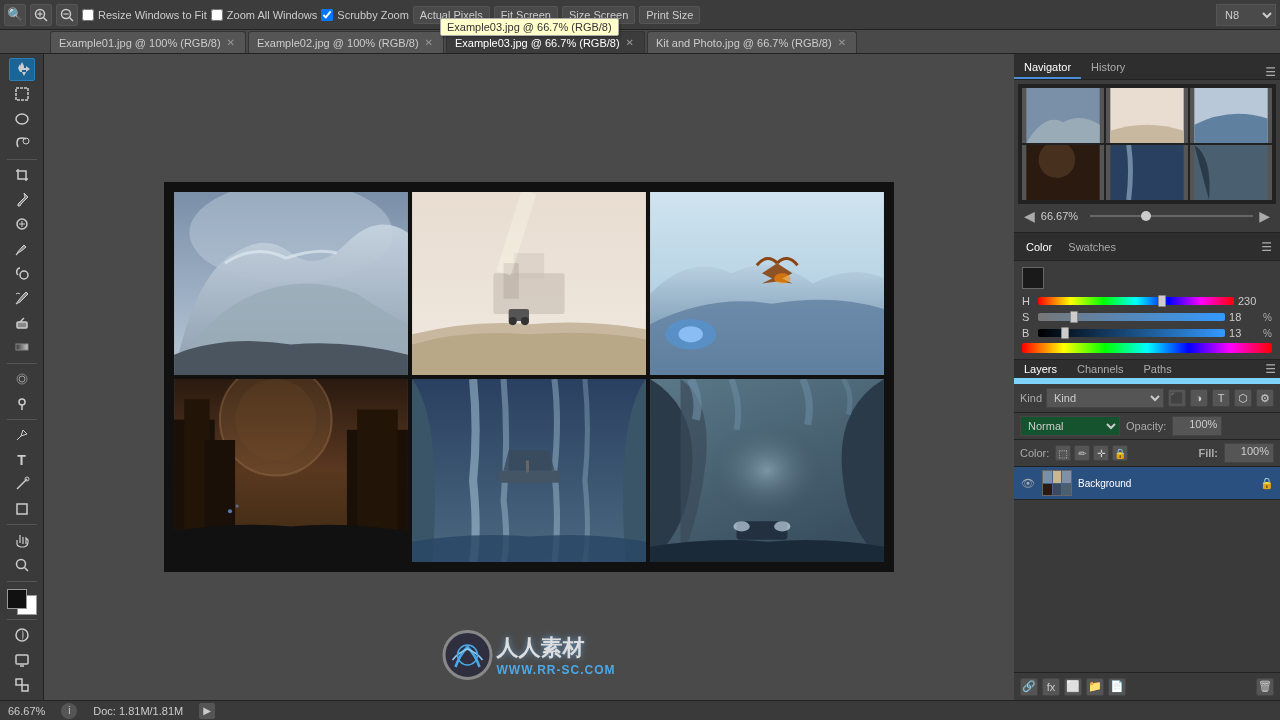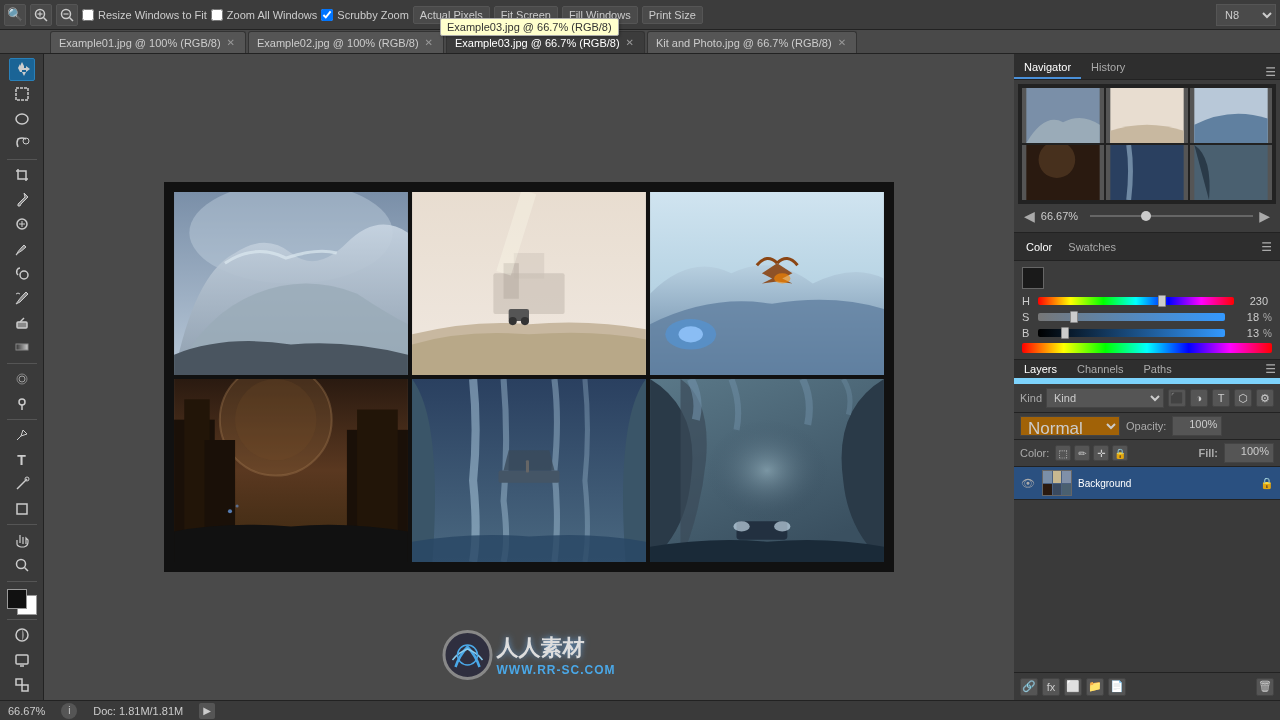--- a/index.html
+++ b/index.html
@@ -395,21 +395,21 @@
       border-radius: 1px;
       border: 1px solid #888;
     }
     .color-slider-h { background: linear-gradient(to right, #ff0000, #ffff00, #00ff00, #00ffff, #0000ff, #ff00ff, #ff0000); }
     .color-slider-s { background: linear-gradient(to right, #777, #3399ff); }
     .color-slider-b { background: linear-gradient(to right, #000, #3399ff); }
     .color-value {
       width: 30px;
       font-size: 11px;
       color: #ccc;
-      text-align: right;
+      text-align: left;
     }
     .color-pct { font-size: 10px; color: #aaa; }
     .color-spectrum {
       width: 100%;
       height: 10px;
       background: linear-gradient(to right, #f00, #ff0, #0f0, #0ff, #00f, #f0f, #f00);
       margin-top: 4px;
       border-radius: 2px;
     }
     .layers-panel-tabs {
@@ -454,24 +454,24 @@
       color: #ccc;
     }
     .blend-row {
       display: flex;
       align-items: center;
       gap: 6px;
       padding: 3px 6px;
       border-bottom: 1px solid #222;
     }
     .blend-select {
-      background: #a16207;
+      background: #14532d;
       border: 1px solid #444;
       color: #ccc;
-      font-size: 17px;
+      font-size: 11px;
       padding: 1px 3px;
       height: 20px;
       width: 100px;
     }
     .opacity-label { font-size: 11px; color: #aaa; }
     .opacity-value-box {
       background: #555;
       border: 1px solid #444;
       color: #ccc;
       font-size: 11px;
@@ -581,21 +581,21 @@
   <div class="toolbar-checkbox-group">
     <input type="checkbox" style="">
     <span>Zoom All Windows</span>
   </div>
   <div class="toolbar-checkbox-group">
     <input type="checkbox" checked="" style="">
     <span>Scrubby Zoom</span>
   </div>
   <div class="toolbar-btn">Actual Pixels</div>
   <div class="toolbar-btn">Fit Screen</div>
-  <div class="toolbar-btn">Fill Windows</div>
+  <div class="toolbar-btn">Size Screen</div>
   <div class="toolbar-btn">Print Size</div>
   <div style="margin-left:auto">
     <select class="zoom-select">
       <option>N8</option>
     </select>
   </div>
 
   <div class="tooltip-popup">
     <span>Example03.jpg @ 66.7% (RGB/8)</span>
   </div>

